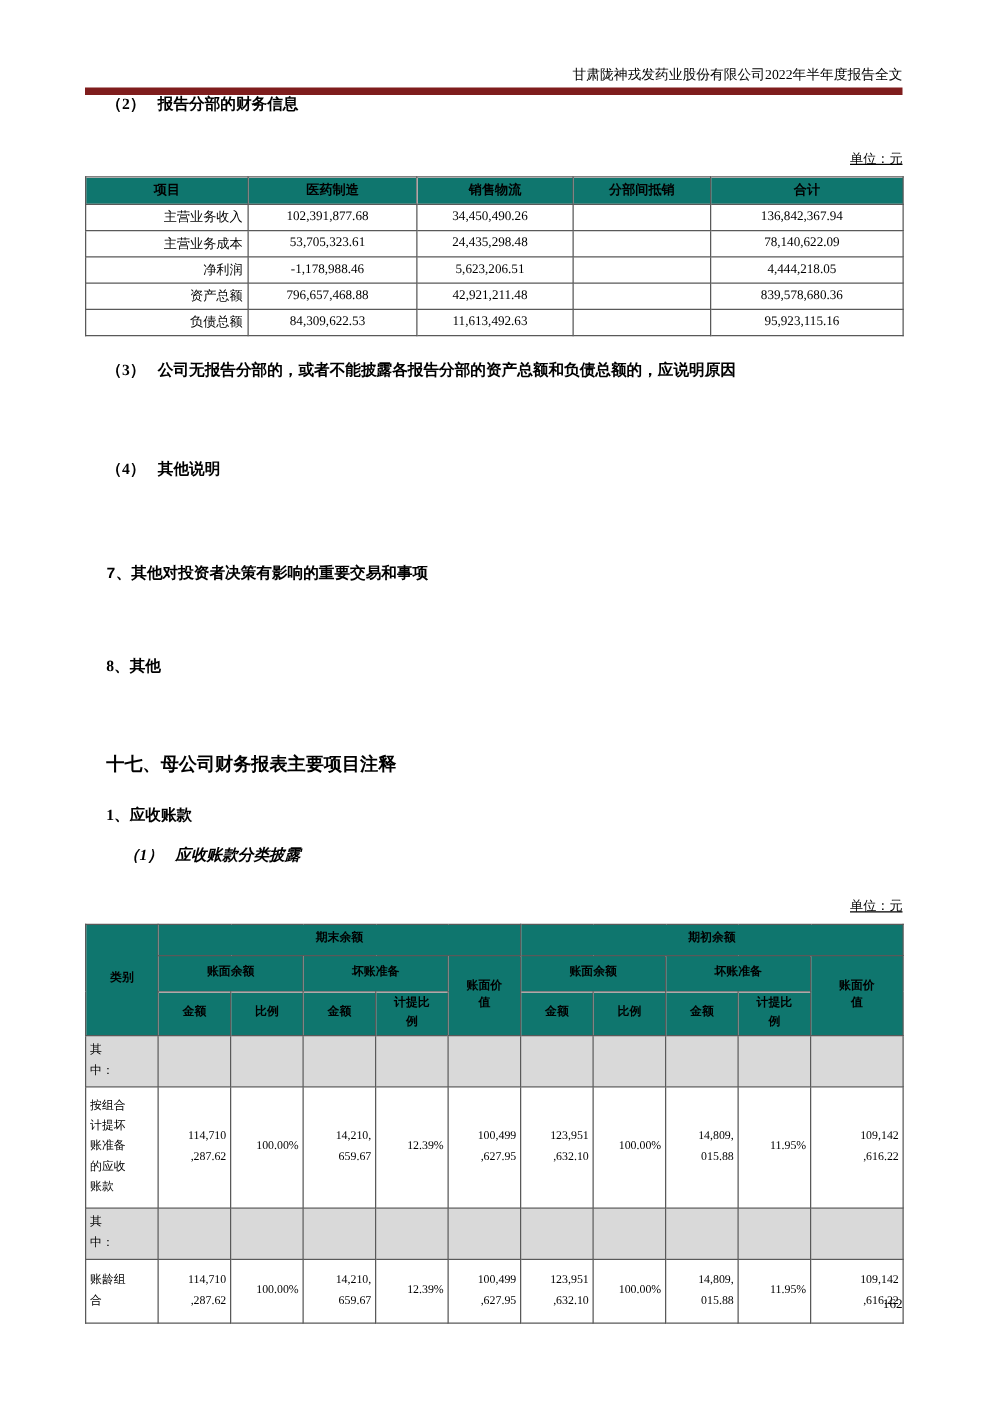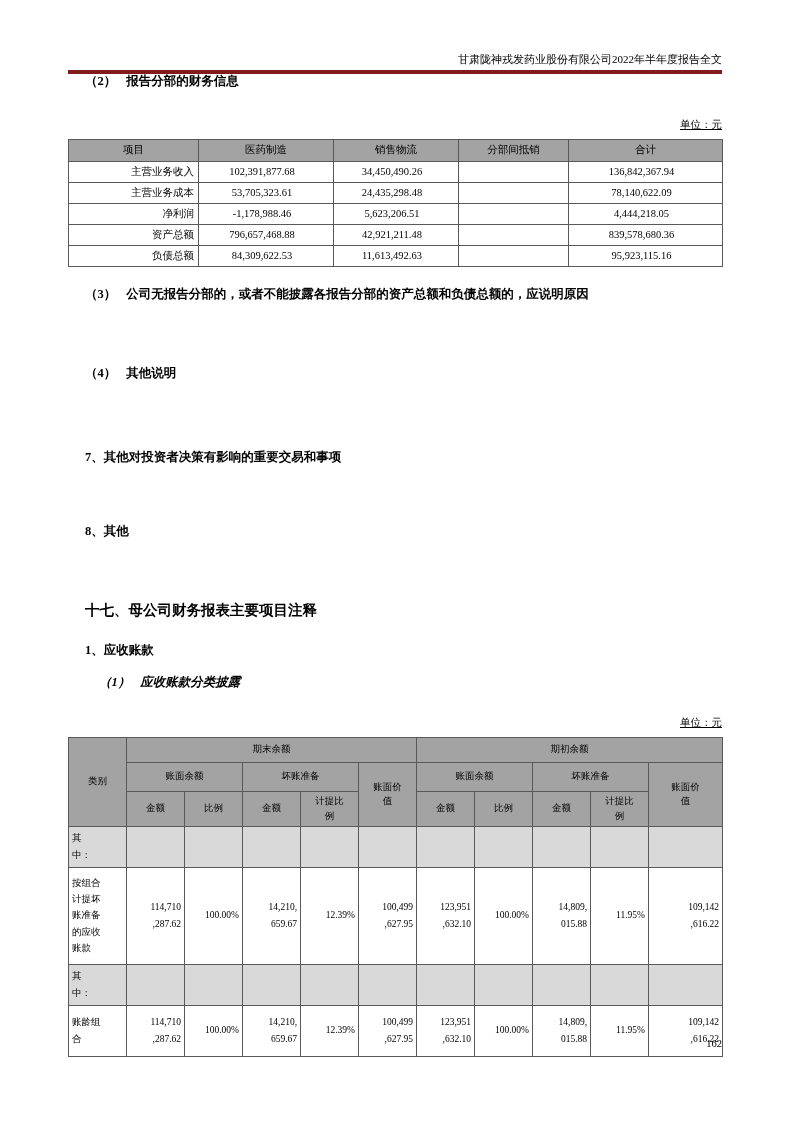--- a/index.html
+++ b/index.html
@@ -10,36 +10,36 @@
     background: #ffffff;
     color: #000000;
     font-family: "Liberation Serif", "DejaVu Serif", serif;
     overflow: hidden;
   }
   .content { padding: 0 71px 0 68px; }
 
   .page-header {
     padding-top: 52px;
     padding-bottom: 3px;
-    border-bottom: 4px solid #7f1d1d;
+    border-bottom: 6px solid #7f1d1d;
     text-align: right;
     font-size: 11px;
   }
 
   .heading { font-weight: bold; font-size: 12.5px; line-height: 1.25; }
   .heading .h-num { margin-right: 10px; }
   .indent  { padding-left: 17px; }
   .indent2 { padding-left: 31px; }
   .h-big   { font-size: 14.5px; }
 
   .unit-row { text-align: right; font-size: 10.5px; text-decoration: underline; }
 
   table { border-collapse: collapse; table-layout: fixed; width: 654px; }
   th, td { border: 1px solid #595959; overflow: hidden; }
-  th { background: #a3a3a3; font-weight: normal; }
+  th { background: #0f766e; font-weight: bold; }
 
   .seg-table { font-size: 10.5px; margin-top: 7px; }
   .seg-table th { height: 19px; padding: 1px 2px; }
   .seg-table td { height: 18px; padding: 1px 4px; text-align: right; }
   .seg-table td.num { text-align: center; padding-right: 12px; }
 
   .rec-table { font-size: 9.5px; margin-top: 7px; }
   .rec-table th, .rec-table td {
     white-space: pre-line;
     vertical-align: middle;
@@ -59,21 +59,21 @@
 
   .mt18 { }
   .mt20 { margin-top: 20px; }
   .mt24 { margin-top: 24px; }
   .mt25 { margin-top: 25px; }
   .mt27 { margin-top: 16px; font-style: italic; }
   .mt28 { margin-top: 28px; }
   .mt58 { margin-top: 58px; }
   .mt62 { margin-top: 62px; }
   .mt64 { margin-top: 64px; }
-  .mt68 { margin-top: 68px; }
+  .mt68 { margin-top: 68px; font-family: Liberation Mono, monospace; }
 
   .page-number {
     position: absolute;
     top: 1038px;
     right: 71px;
     font-size: 10.5px;
   }
 </style>
 </head>
 <body>

